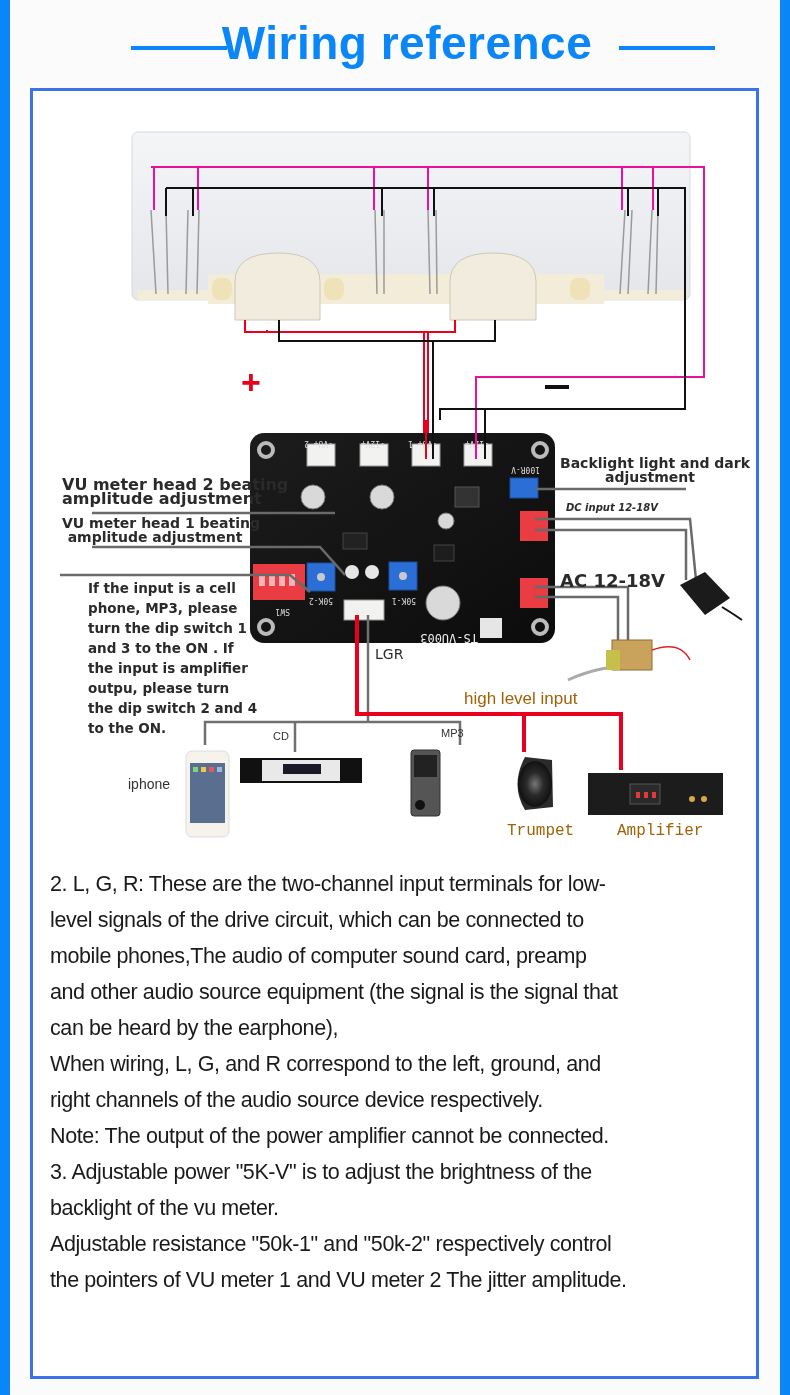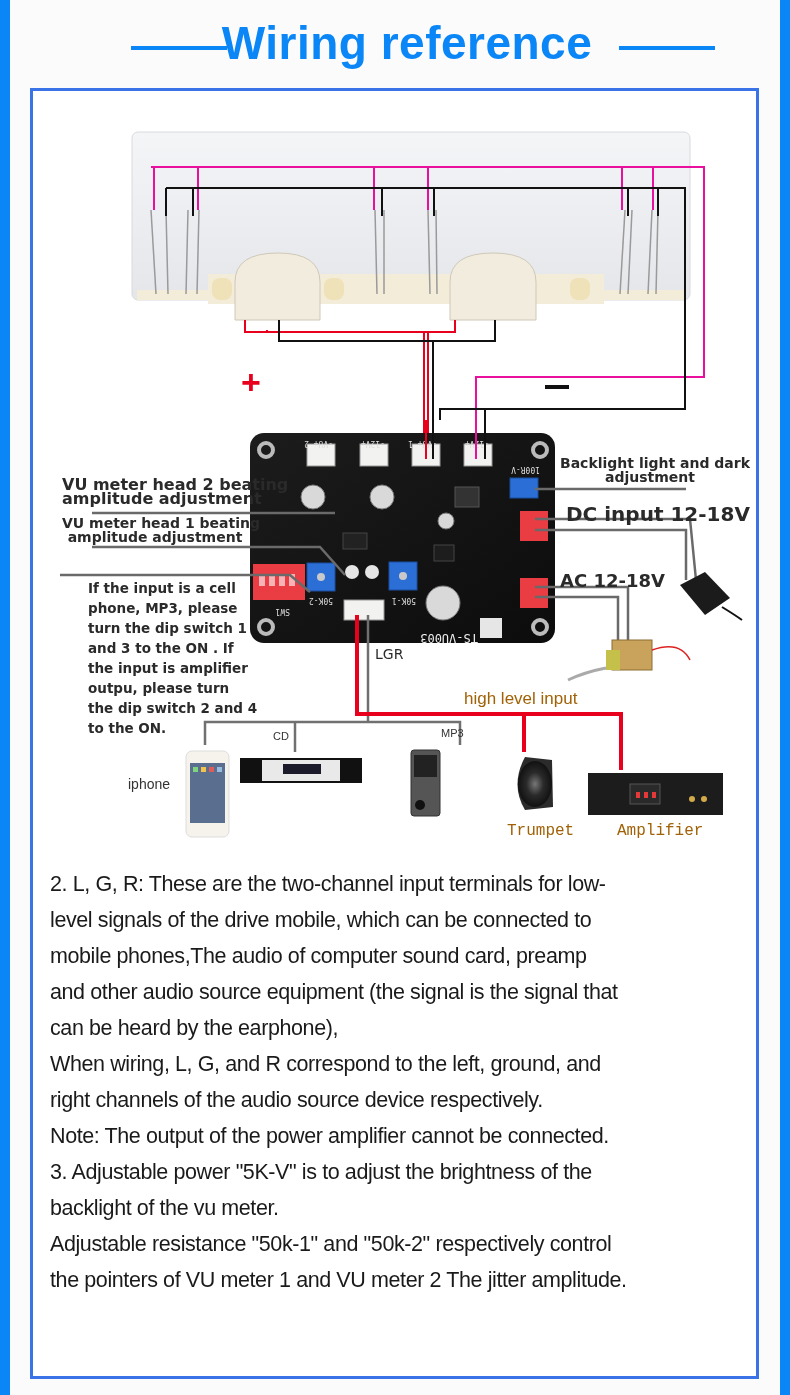--- a/index.html
+++ b/index.html
@@ -289,34 +289,34 @@
   <div>and 3 to the ON . If</div>
   <div>the input is amplifier</div>
   <div>outpu, please turn</div>
   <div>the dip switch 2 and 4</div>
   <div>to the ON.</div>
 </div>
 <div class="lbl center" style="left:560px; top:456px; font-size:14px; line-height:14px; width:180px;">
   <div>Backlight light and dark</div>
   <div>adjustment</div>
 </div>
-<div class="lbl" style="left:566px; top:502px; font-size:20px;">DC input 12-18V</div>
+<div class="lbl" style="left:566px; top:502px; font-size:10px;font-style:italic;">DC input 12-18V</div>
 <div class="lbl" style="left:560px; top:570px; font-size:18px;">AC 12-18V</div>
 <div class="lbl" style="left:375px; top:646px; font-size:14px; font-weight:normal;">LGR</div>
 <div class="red-text" style="left:464px; top:689px; font-size:17px; font-family:'Liberation Sans', sans-serif;">high level input</div>
 
 <div class="lbl-small" style="left:128px; top:776px; font-size:14px;">iphone</div>
 <div class="lbl-small" style="left:273px; top:730px; font-size:11px;">CD</div>
 <div class="lbl-small" style="left:441px; top:727px; font-size:11px;">MP3</div>
 <div class="red-text mono" style="left:507px; top:822px; font-size:16px;">Trumpet</div>
 <div class="red-text mono" style="left:617px; top:822px; font-size:16px;">Amplifier</div>
 
 <div class="notes">
   <p>2. L, G, R: These are the two-channel input terminals for low-</p>
-  <p>level signals of the drive mobile, which can be connected to</p>
+  <p>level signals of the drive circuit, which can be connected to</p>
   <p>mobile phones,The audio of computer sound card, preamp</p>
   <p>and other audio source equipment (the signal is the signal that</p>
   <p>can be heard by the earphone),</p>
   <p>When wiring, L, G, and R correspond to the left, ground, and</p>
   <p>right channels of the audio source device respectively.</p>
   <p>Note: The output of the power amplifier cannot be connected.</p>
   <p>3. Adjustable power "5K-V" is to adjust the brightness of the</p>
   <p>backlight of the vu meter.</p>
   <p>Adjustable resistance "50k-1" and "50k-2" respectively control</p>
   <p>the pointers of VU meter 1 and VU meter 2 The jitter amplitude.</p>

